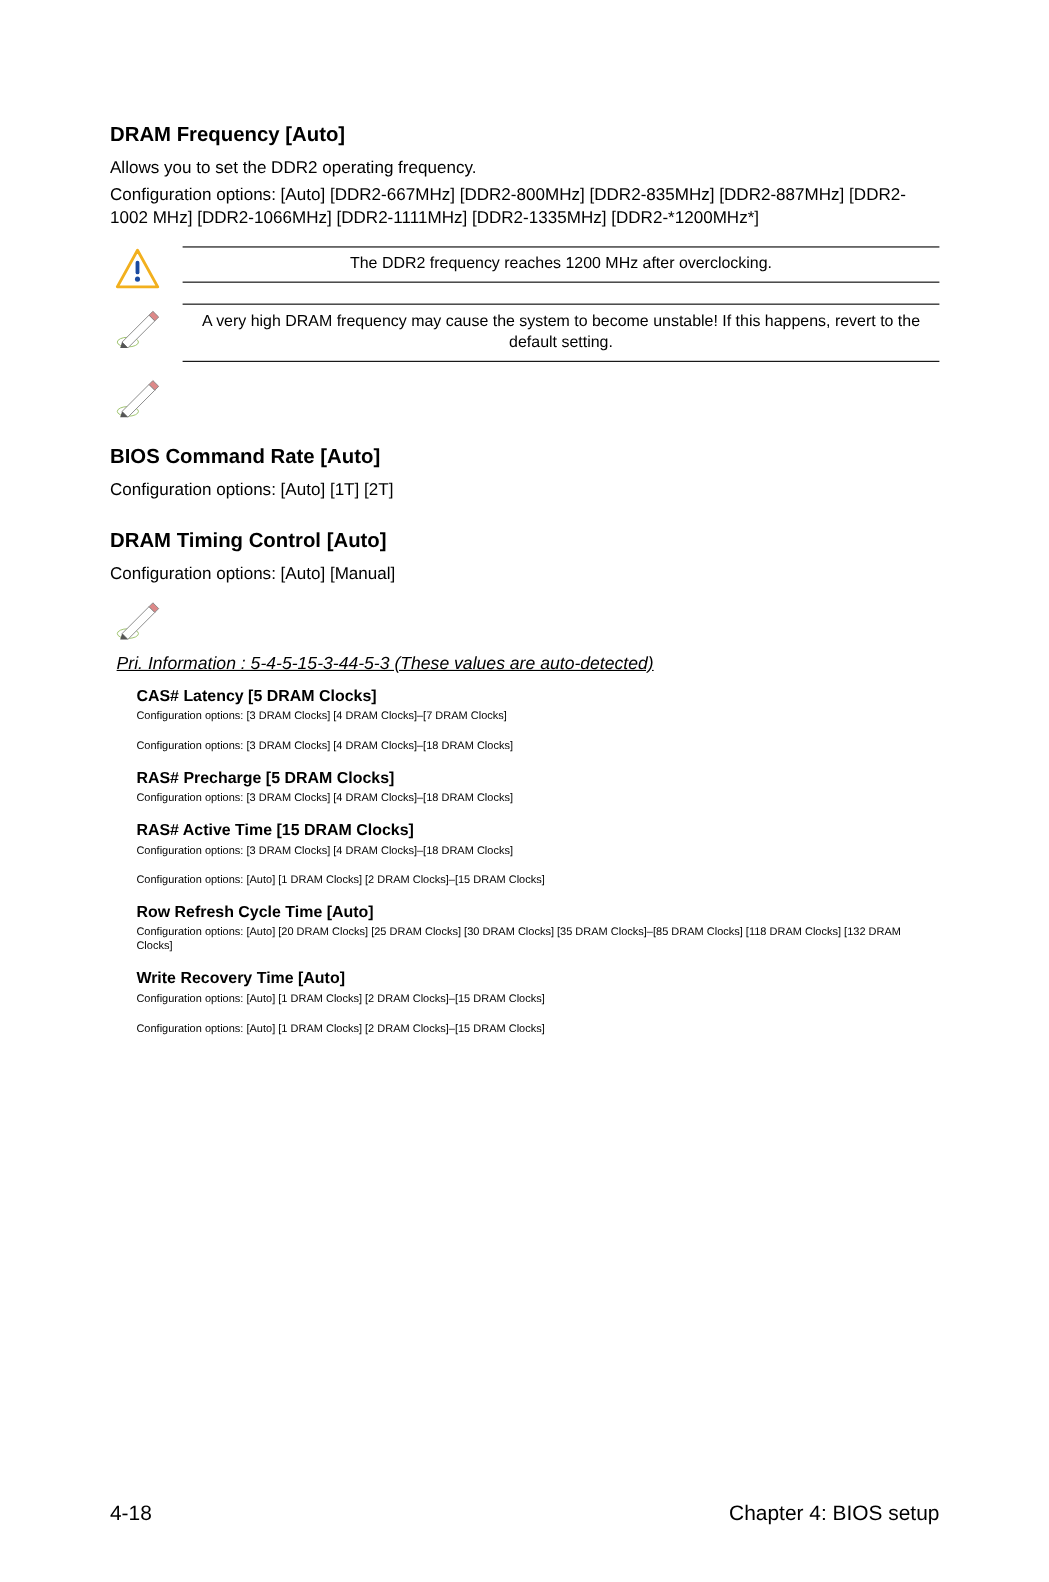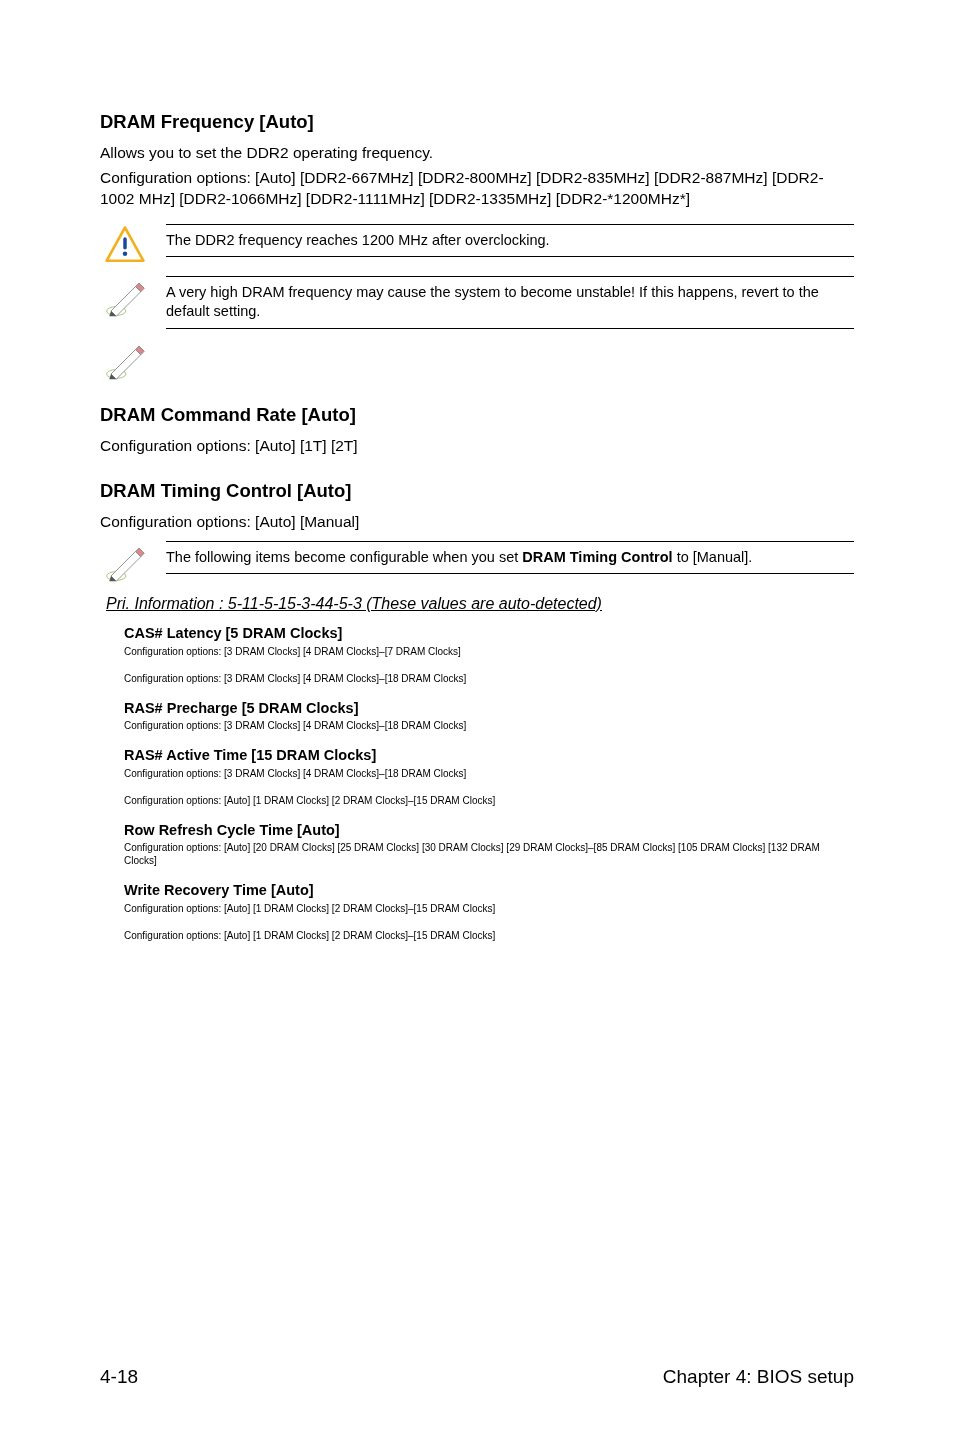--- a/index.html
+++ b/index.html
@@ -19,20 +19,21 @@
     margin-bottom: 8px;
     margin-top: 22px;
   }
   h2.section-title:first-of-type { margin-top: 0; }
   .body-para { margin-bottom: 4px; }
 
   
   .note-block {
     margin-top: 14px;
     margin-left: 4px;
+    text-align: center;
   }
   .note-row {
     display: flex;
     align-items: flex-start;
     margin-bottom: 10px;
   }
   .note-icon {
     flex: 0 0 42px;
     width: 42px;
     height: 42px;
@@ -130,47 +131,40 @@
         <ellipse cx="14" cy="40" rx="11" ry="5" fill="none" stroke="#9cc26a" stroke-width="1"></ellipse>
         <polygon points="8,40 36,12 42,18 14,46" fill="#fff" stroke="#888" stroke-width="1"></polygon>
         <polygon points="36,12 40,8 46,14 42,18" fill="#d88" stroke="#888" stroke-width="1"></polygon>
         <polygon points="8,40 14,46 6,46" fill="#555"></polygon>
       </svg>
     </div>
   </div>
 
 </div>
 
-<h2 class="section-title">DRAM Command Rate [Auto]</h2>
+<h2 class="section-title">BIOS Command Rate [Auto]</h2>
 <p class="body-para">Configuration options: [Auto] [1T] [2T]</p>
 
 <h2 class="section-title">DRAM Timing Control [Auto]</h2>
 <p class="body-para">Configuration options: [Auto] [Manual]</p>
 
 <div class="note-block" style="margin-top:8px;">
   <div class="note-row">
     <div class="note-icon">
       <svg viewBox="0 0 48 48">
         <ellipse cx="14" cy="40" rx="11" ry="5" fill="none" stroke="#9cc26a" stroke-width="1"></ellipse>
         <polygon points="8,40 36,12 42,18 14,46" fill="#fff" stroke="#888" stroke-width="1"></polygon>
         <polygon points="36,12 40,8 46,14 42,18" fill="#d88" stroke="#888" stroke-width="1"></polygon>
         <polygon points="8,40 14,46 6,46" fill="#555"></polygon>
       </svg>
     </div>
-    <div class="note-text-wrap">
-      <hr class="note-hr-top">
-      <p class="note-text">
-        <span>The following items become configurable when you set </span><b>DRAM Timing Control</b><span> to [Manual].</span>
-      </p>
-      <hr class="note-hr-bottom">
-    </div>
-  </div>
-</div>
-
-<p class="subhead-underline">Pri. Information : 5-11-5-15-3-44-5-3 (These values are auto-detected)</p>
+  </div>
+</div>
+
+<p class="subhead-underline">Pri. Information : 5-4-5-15-3-44-5-3 (These values are auto-detected)</p>
 
 <div class="timing-item">
   <div class="timing-label">CAS# Latency [5 DRAM Clocks]</div>
   <div class="timing-desc">Configuration options: [3 DRAM Clocks] [4 DRAM Clocks]–[7 DRAM Clocks]</div>
 </div>
 
 <div class="timing-item">
   <div class="timing-desc">Configuration options: [3 DRAM Clocks] [4 DRAM Clocks]–[18 DRAM Clocks]</div>
 </div>
 
@@ -183,21 +177,21 @@
   <div class="timing-label">RAS# Active Time [15 DRAM Clocks]</div>
   <div class="timing-desc">Configuration options: [3 DRAM Clocks] [4 DRAM Clocks]–[18 DRAM Clocks]</div>
 </div>
 
 <div class="timing-item">
   <div class="timing-desc">Configuration options: [Auto] [1 DRAM Clocks] [2 DRAM Clocks]–[15 DRAM Clocks]</div>
 </div>
 
 <div class="timing-item">
   <div class="timing-label">Row Refresh Cycle Time [Auto]</div>
-  <div class="timing-desc">Configuration options: [Auto] [20 DRAM Clocks] [25 DRAM Clocks] [30 DRAM Clocks] [29 DRAM Clocks]–[85 DRAM Clocks] [105 DRAM Clocks] [132 DRAM Clocks]</div>
+  <div class="timing-desc">Configuration options: [Auto] [20 DRAM Clocks] [25 DRAM Clocks] [30 DRAM Clocks] [35 DRAM Clocks]–[85 DRAM Clocks] [118 DRAM Clocks] [132 DRAM Clocks]</div>
 </div>
 
 <div class="timing-item">
   <div class="timing-label">Write Recovery Time [Auto]</div>
   <div class="timing-desc">Configuration options: [Auto] [1 DRAM Clocks] [2 DRAM Clocks]–[15 DRAM Clocks]</div>
 </div>
 
 <div class="timing-item">
   <div class="timing-desc">Configuration options: [Auto] [1 DRAM Clocks] [2 DRAM Clocks]–[15 DRAM Clocks]</div>
 </div>

